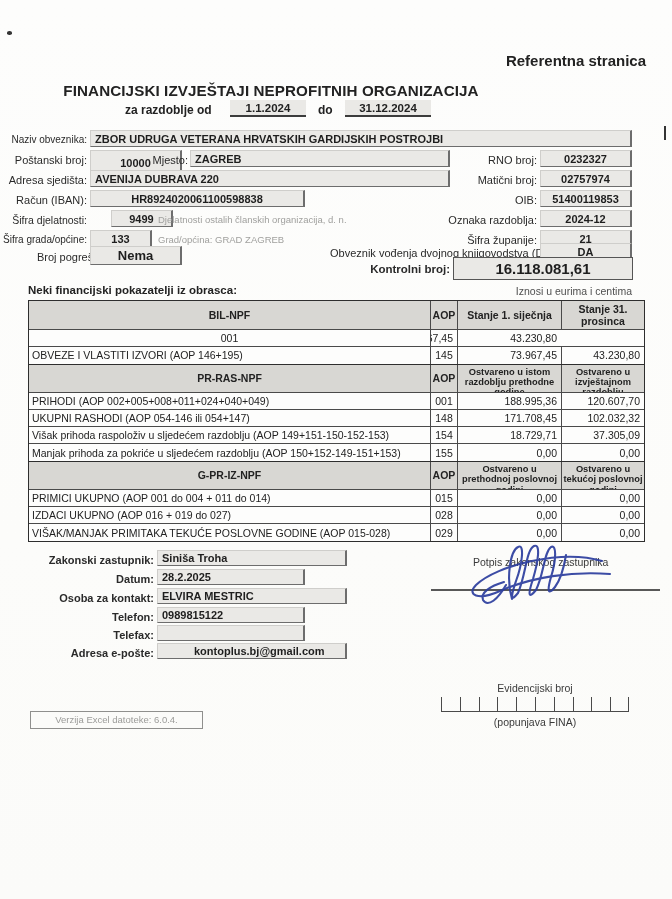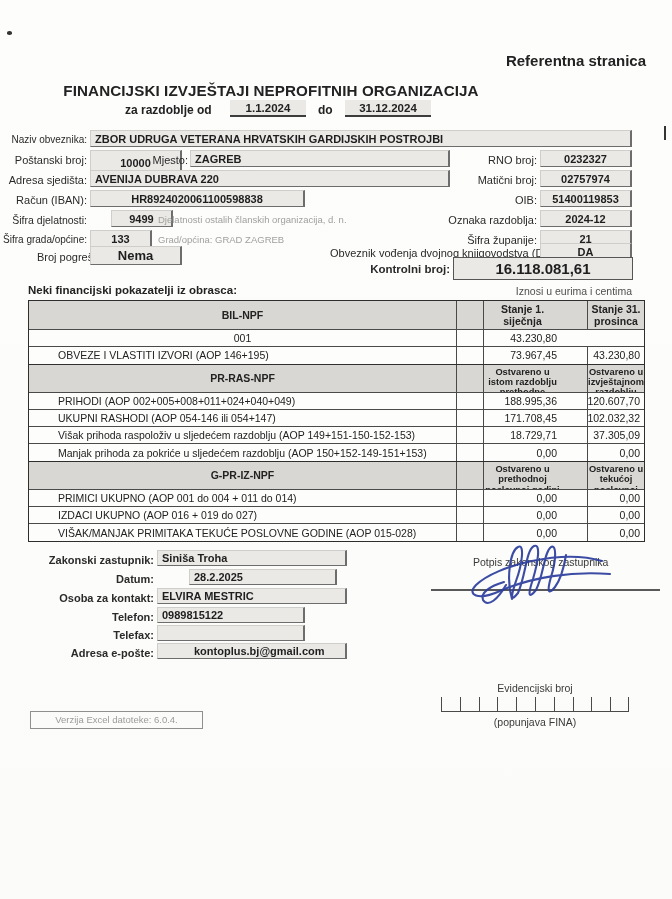--- a/index.html
+++ b/index.html
@@ -26,21 +26,21 @@
     font-size:11.5px;font-weight:bold;text-align:center;
     display:flex;align-items:center;justify-content:center;box-sizing:border-box;
   }
   .note{font-size:9.5px;color:#a0a09e;white-space:nowrap;}
   
   .ftable{left:28px;top:300px;width:617px;border:1.6px solid #2e2e2e;box-sizing:border-box;background:#fdfdfc;}
   .tr{display:grid;grid-template-columns:401px 27px 104px 1fr;box-sizing:border-box;}
   .tr + .tr{border-top:1px solid #4a4a4a;}
   .tr.sect{border-top:1.8px solid #2e2e2e;}
   .tr.head{background:#d8d7d3;}
-  .td{box-sizing:border-box;font-size:10.5px;display:flex;align-items:center;overflow:hidden;margin-left:26px;}
+  .td{box-sizing:border-box;font-size:10.5px;display:flex;align-items:center;overflow:hidden;}
   .td + .td{border-left:1px solid #4a4a4a;}
   .td.desc{padding-left:3px;}
   .td.aop{justify-content:center;}
   .td.num{justify-content:flex-end;padding-right:4px;}
   .td.hc{justify-content:center;font-weight:bold;text-align:center;}
   .td.hsmall{font-size:9.3px;line-height:1.12;align-items:flex-start;padding-top:2px;}
   .hrow{height:28px;}
   .drow{height:17.3px;}
   
   .comb{display:flex;}
@@ -140,21 +140,21 @@
       <div class="td hc hsmall">Ostvareno u izvještajnom razdoblju</div>
     </div>
     <div class="tr drow">
       <div class="td desc">PRIHODI (AOP 002+005+008+011+024+040+049)</div>
       <div class="td aop">001</div>
       <div class="td num">188.995,36</div>
       <div class="td num">120.607,70</div>
     </div>
     <div class="tr drow">
       <div class="td desc">UKUPNI RASHODI (AOP 054-146 ili 054+147)</div>
-      <div class="td aop">102</div>
+      <div class="td aop">148</div>
       <div class="td num">171.708,45</div>
       <div class="td num">102.032,32</div>
     </div>
     <div class="tr drow">
       <div class="td desc">Višak prihoda raspoloživ u sljedećem razdoblju (AOP 149+151-150-152-153)</div>
       <div class="td aop">154</div>
       <div class="td num">18.729,71</div>
       <div class="td num">37.305,09</div>
     </div>
     <div class="tr drow">
@@ -187,21 +187,21 @@
       <div class="td aop">029</div>
       <div class="td num">0,00</div>
       <div class="td num">0,00</div>
     </div>
   </div>
 
   <div class="abs lab b" style="left:0;top:554px;width:154px;">Zakonski zastupnik:</div>
   <div class="abs box" style="left:157px;top:550px;width:190px;height:16px;">Siniša Troha</div>
 
   <div class="abs lab b" style="left:0;top:573px;width:154px;">Datum:</div>
-  <div class="abs box" style="left:157px;top:569px;width:148px;height:16px;margin-left:32px;">28.2.2025</div>
+  <div class="abs box" style="left:157px;top:569px;width:148px;height:16px;">28.2.2025</div>
 
   <div class="abs lab b" style="left:0;top:592px;width:154px;">Osoba za kontakt:</div>
   <div class="abs box" style="left:157px;top:588px;width:190px;height:16px;">ELVIRA MESTRIC</div>
 
   <div class="abs lab b" style="left:0;top:611px;width:154px;">Telefon:</div>
   <div class="abs box" style="left:157px;top:607px;width:148px;height:16px;">0989815122</div>
 
   <div class="abs lab b" style="left:0;top:629px;width:154px;">Telefax:</div>
   <div class="abs box" style="left:157px;top:625px;width:148px;height:16px;"></div>
 

